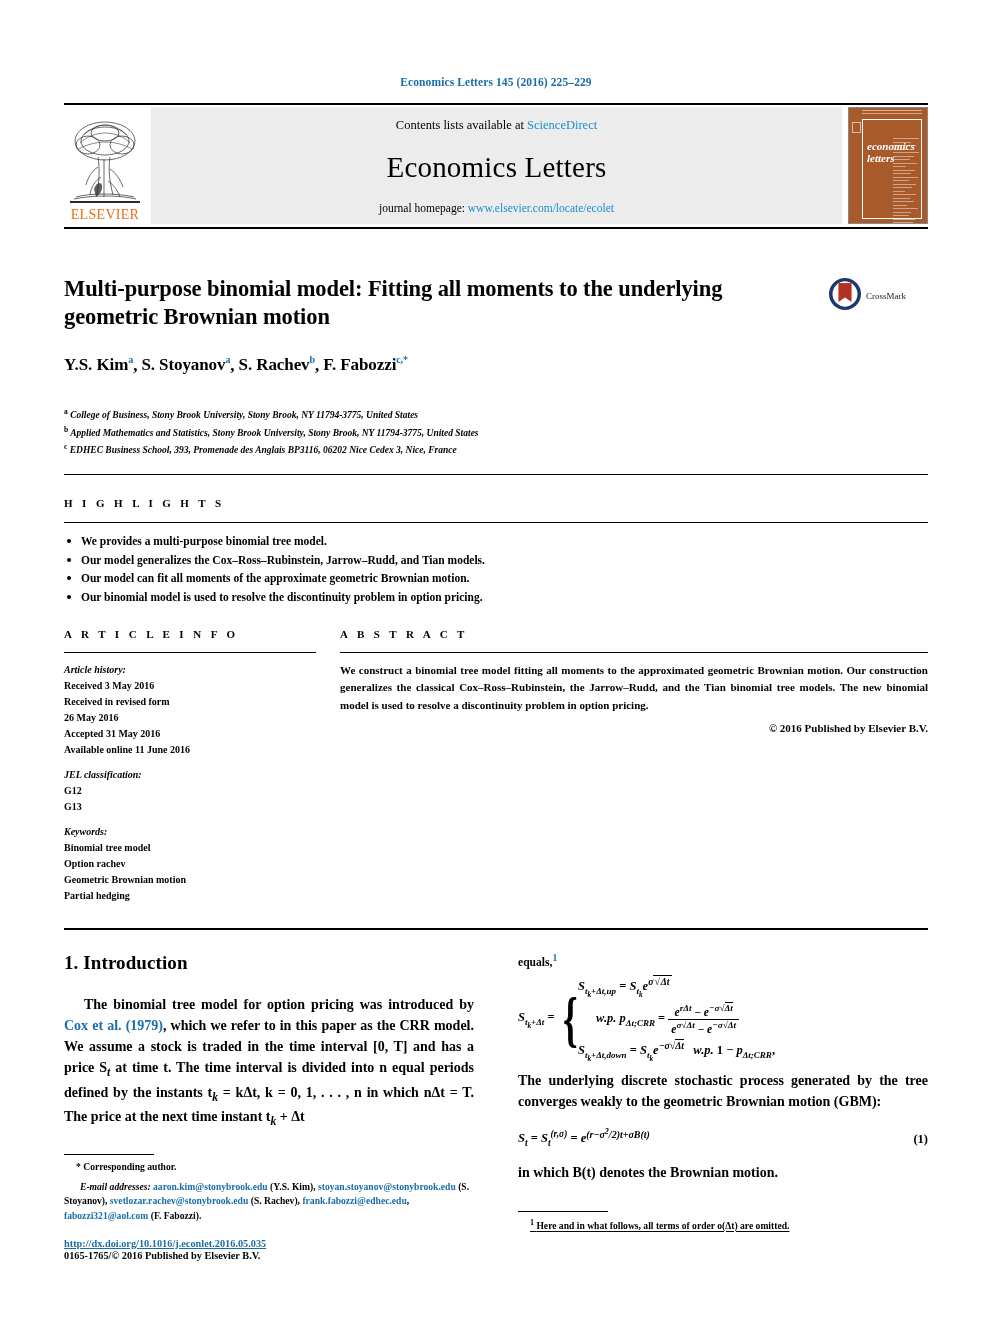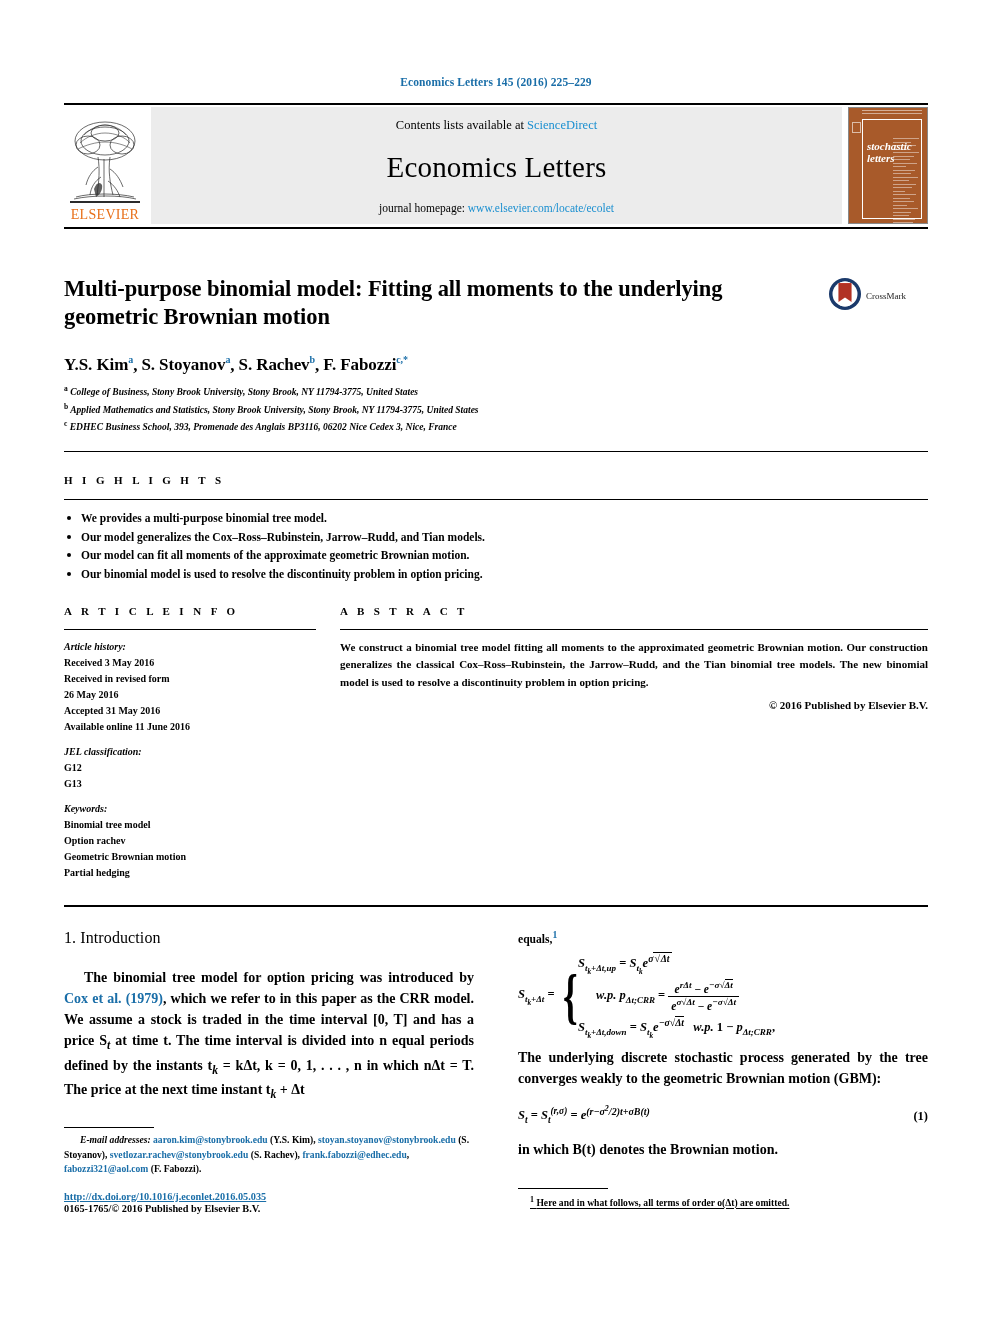--- a/index.html
+++ b/index.html
@@ -149,21 +149,21 @@
     font-family: "Liberation Serif", serif;
     color: #222;
   }
   .authors {
     margin-top: 23px;
     font-size: 17px;
     font-weight: bold;
     letter-spacing: -.1px;
   }
   .authors sup { color: #1a6ea8; font-size: 10px; font-weight: bold; }
-  .aff-list { margin-top: 8px; }
+  .aff-list { margin-top: 31px; }
   .aff {
     font-size: 9.5px;
     font-style: italic;
     font-weight: bold;
     line-height: 1.62;
   }
   .aff sup { font-style: normal; font-size: 7.5px; }
   .rule-sec { border-top: 1.2px solid #000; margin-top: 15px; }
 
   
@@ -219,22 +219,22 @@
 
   
   .body-cols {
     display: flex;
     margin-top: 22px;
   }
   .bcol { width: 50%; }
   .bcol-left { padding-right: 22px; }
   .bcol-right { padding-left: 22px; }
   h2.sec-num {
-    font-size: 16px;
-    font-weight: normal;
+    font-size: 19px;
+    font-weight: bold;
     margin: 0 0 0 0;
     letter-spacing: .1px;
   }
   .para {
     font-size: 14px;
     font-weight: bold;
     line-height: 1.5;
     text-align: justify;
     margin-top: 20px;
     text-indent: 20px;
@@ -365,21 +365,21 @@
       </div>
 
       <div class="cover-thumb">
         <div class="cover-topbar">
           <i></i>
             <i></i>
         </div>
         <div class="cover-elsbox"></div>
         <div class="cover-frame"></div>
         <div class="cover-title">
-          <div>stochastic</div>
+          <div>economics</div>
           <div>letters</div>
         </div>
         <div class="cover-toc">
           <i style="width:100%"></i>
             <i style="width:70%"></i>
             <i style="width:90%"></i>
             <i style="width:55%"></i>
           <i style="width:100%"></i>
             <i style="width:80%"></i>
             <i style="width:65%"></i>
@@ -500,20 +500,21 @@
   <div class="rule-heavy"></div>
 
   <div class="body-cols">
 
     <div class="bcol bcol-left">
       <h2 class="sec-num">1. Introduction</h2>
       <p class="para"><span>The binomial tree model for option pricing was introduced by </span><span class="link">Cox et al. (1979)</span><span>, which we refer to in this paper as the CRR model. We assume a stock is traded in the time interval [0, T] and has a price S</span><sub class="math">t</sub><span> at time t. The time interval is divided into n equal periods defined by the instants t</span><sub class="math">k</sub><span> = kΔt, k = 0, 1, . . . , n in which nΔt = T. The price at the next time instant t</span><sub class="math">k</sub><span> + Δt</span></p>
 
       <div class="fn-left-wrap">
         <div class="fn-rule"></div>
+        <div class="fn fn-indent"><span>*</span> <span>Corresponding author.</span></div>
         <div class="fn">
           <span style="display:inline-block;width:16px"></span><span class="ital">E-mail addresses:</span>
           <span class="link">aaron.kim@stonybrook.edu</span> <span>(Y.S. Kim)</span>,
           <span class="link">stoyan.stoyanov@stonybrook.edu</span> <span>(S. Stoyanov)</span>,
           <span class="link">svetlozar.rachev@stonybrook.edu</span> <span>(S. Rachev)</span>,
           <span class="link">frank.fabozzi@edhec.edu</span>,
           <span class="link">fabozzi321@aol.com</span> <span>(F. Fabozzi)</span>.
         </div>
         <div class="doi-line">http://dx.doi.org/10.1016/j.econlet.2016.05.035</div>
         <div class="issn-line">0165-1765/© 2016 Published by Elsevier B.V.</div>

